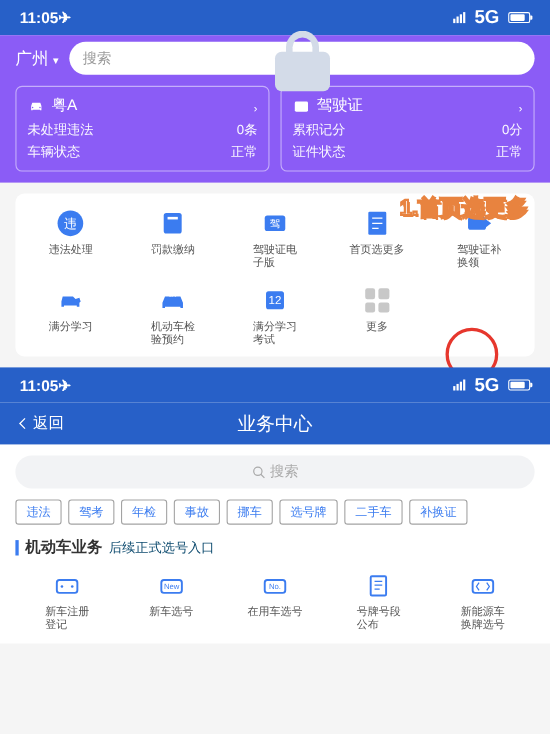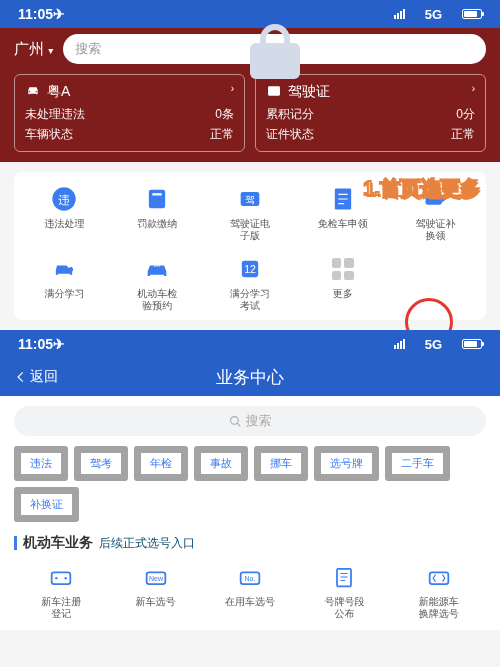--- a/index.html
+++ b/index.html
@@ -1,54 +1,54 @@
 <!DOCTYPE html>
 <html><head>
 <meta charset="utf-8">
 <style>
 *{margin:0;padding:0;box-sizing:border-box;font-family:-apple-system,"PingFang SC",sans-serif}
 body{width:500px;height:667px;background:#f5f5f5;overflow:hidden;position:relative}
 .screen{position:relative}
 .status-bar{background:#2760c8;color:#fff;display:flex;justify-content:space-between;align-items:center;padding:6px 18px;font-size:14px;font-weight:700}
-.sb-right{display:flex;gap:20px;align-items:center;font-size:13px}
+.sb-right{display:flex;gap:8px;align-items:center;font-size:17px}
 .sig{display:inline-flex;gap:1px;align-items:flex-end}
 .sig i{width:2px;background:#fff;display:block}
 .sig i:nth-child(1){height:4px}.sig i:nth-child(2){height:6px}.sig i:nth-child(3){height:8px}.sig i:nth-child(4){height:10px}
 .bat{width:20px;height:10px;border:1px solid #fff;border-radius:2px;position:relative;display:inline-block}
 .bat::after{content:"";position:absolute;right:-3px;top:2px;width:2px;height:4px;background:#fff;border-radius:0 1px 1px 0}
 .bat i{position:absolute;left:1px;top:1px;bottom:1px;width:70%;background:#fff;border-radius:1px}
-.top-area{background:#7f1d1d;padding:0 14px 10px}
+.top-area{background:#8b5cf6;padding:0 14px 10px}
 .search-row{display:flex;align-items:center;gap:10px;padding:6px 0 10px}
 .city{color:#fff;font-size:15px}
 .search-box{flex:1;background:#fff;border-radius:16px;height:30px;display:flex;align-items:center;padding:0 12px;color:#999;font-size:13px;position:relative}
 .lock{position:absolute;left:50%;top:-10px;transform:translateX(-50%);width:50px;height:55px}
 .lock .body{position:absolute;bottom:0;width:50px;height:36px;background:#d3dbe8;border-radius:6px}
 .lock .sh{position:absolute;top:0;left:10px;width:30px;height:28px;border:6px solid #d3dbe8;border-bottom:none;border-radius:15px 15px 0 0}
 .cards{display:flex;gap:10px}
 .card{flex:1;border:1px solid rgba(255,255,255,.5);border-radius:6px;padding:8px 10px;color:#fff}
-.card-h{display:flex;align-items:flex-start;gap:6px;font-size:14px;margin-bottom:5px}
+.card-h{display:flex;align-items:flex-end;gap:6px;font-size:14px;margin-bottom:5px}
 .card-h svg{width:16px;height:16px;fill:#fff}
 .card-row{display:flex;justify-content:space-between;font-size:12px;opacity:.95;margin-top:3px}
 .grid-panel{background:#fff;margin:10px 14px;border-radius:8px;padding:12px 4px 8px;display:grid;grid-template-columns:repeat(5,1fr);row-gap:12px}
 .gi{display:flex;flex-direction:column;align-items:center;gap:4px}
 .gi .ic{width:30px;height:30px;display:flex;align-items:center;justify-content:center}
 .gi .ic svg{width:28px;height:28px;fill:#3b7cf0}
-.gi .lbl{font-size:10px;color:#555;text-align:center;line-height:1.2;white-space:pre-line}
+.gi .lbl{font-size:10px;color:#555;text-align:left;line-height:1.2;white-space:pre-line}
 .more-ic{display:grid;grid-template-columns:1fr 1fr;gap:3px;width:22px;height:22px}
 .more-ic i{background:#c8c8c8;border-radius:2px}
 .red-circle{position:absolute;width:48px;height:48px;border:3px solid #e6372d;border-radius:50%;pointer-events:none}
 .anno{position:absolute;font-size:20px;font-weight:700;color:#fff;-webkit-text-stroke:2px #e8833f;text-shadow:2px 2px 0 #e8833f;pointer-events:none;white-space:nowrap}
 .s2-header{background:#2760c8;color:#fff;display:flex;align-items:center;padding:10px 14px;position:relative}
 .back{display:flex;align-items:center;gap:2px;font-size:14px}
 .back svg{width:14px;height:14px;fill:#fff}
 .s2-title{position:absolute;left:50%;transform:translateX(-50%);font-size:17px;font-weight:500}
 .s2-body{background:#fff;padding:10px 14px}
 .s2-search{background:#f2f3f5;border-radius:16px;height:30px;display:flex;align-items:center;justify-content:center;color:#aaa;font-size:13px;gap:4px;margin-bottom:10px}
 .chips{display:flex;flex-wrap:wrap;gap:6px;margin-bottom:12px}
-.chip{border:7px solid #a3a3a3;color:#3b7cf0;font-size:11px;padding:3px 9px;border-radius:3px}
+.chip{border:1px solid #a3a3a3;color:#3b7cf0;font-size:11px;padding:3px 9px;border-radius:3px}
 .sec-title{display:flex;align-items:center;gap:6px;font-size:14px;font-weight:600;color:#333;margin-bottom:10px}
 .sec-title::before{content:"";width:3px;height:14px;background:#3b7cf0}
 .grid2{display:grid;grid-template-columns:repeat(5,1fr);row-gap:12px}
 .htxt{font-size:12px;color:#0c4a6e;font-weight:400}
 </style>
 </head>
 <body>
 
 <div class="screen">
   <div class="status-bar">
@@ -147,21 +147,21 @@
         <div class="lbl">驾驶证电
 子版</div>
       </div>
       <div class="gi">
         <div class="ic">
           <svg viewBox="0 0 24 24">
             <rect x="5" y="3" width="14" height="18" rx="1"></rect>
             <path d="M8 8h8M8 12h8M8 16h5" stroke="#fff" stroke-width="1"></path>
           </svg>
         </div>
-        <div class="lbl">免检车申领</div>
+        <div class="lbl">首页选更多</div>
       </div>
       <div class="gi">
         <div class="ic">
           <svg viewBox="0 0 24 24">
             <rect x="3" y="7" width="14" height="10" rx="2"></rect>
             <path d="M17 9l4 3-4 3z"></path>
           </svg>
         </div>
         <div class="lbl">驾驶证补
 换领</div>

